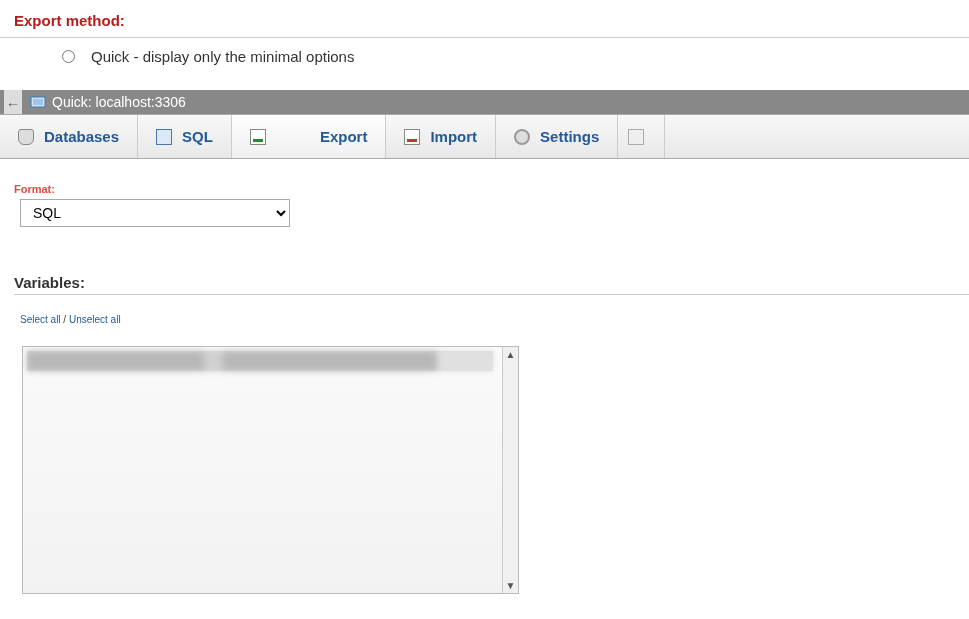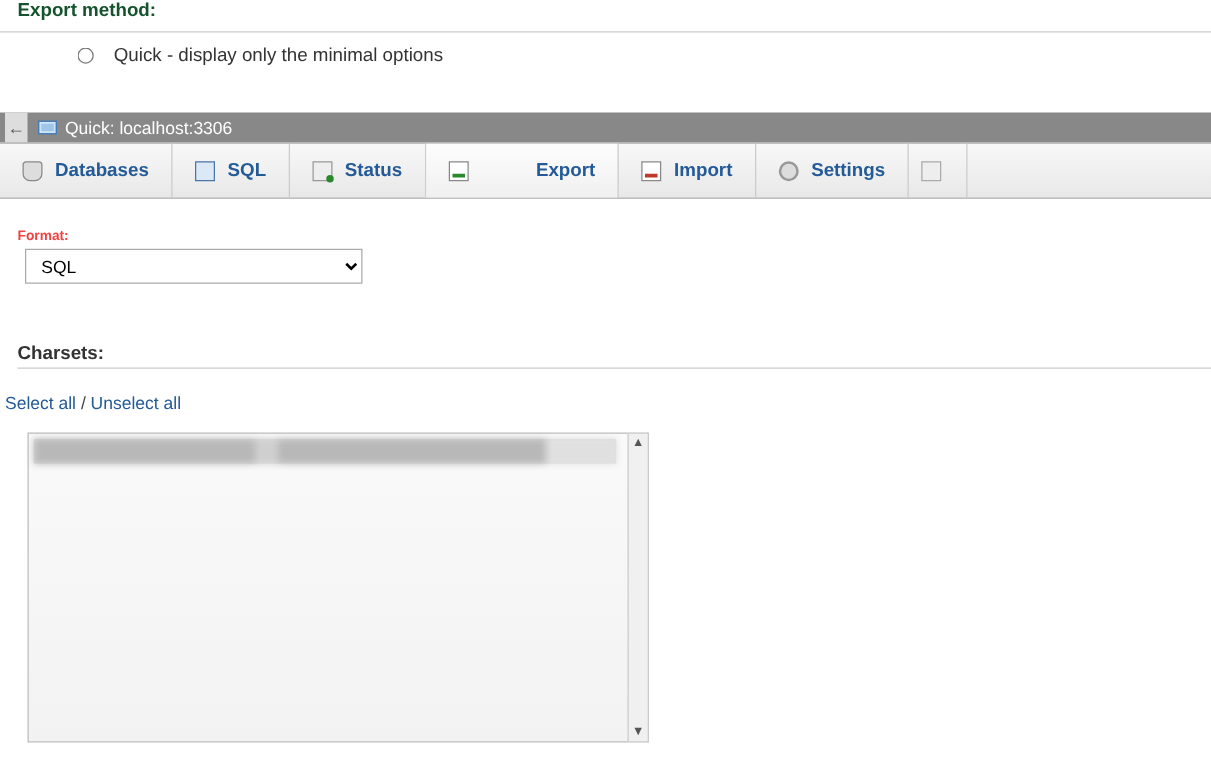--- a/index.html
+++ b/index.html
@@ -1,37 +1,37 @@
 <!DOCTYPE html>
 <html><head>
   <meta charset="utf-8">
   <style>
     * { margin:0; padding:0; box-sizing:border-box; }
     body { font-family: Arial, Helvetica, sans-serif; font-size:14px; color:#333; }
     .page { width:969px; height:619px; position:relative; overflow:hidden; background:#fff; }
 
-    .section-heading { font-size:15px; font-weight:bold; color:#14532d; padding:0 0 8px 14px; border-bottom:1px solid #ccc; }
+    .section-heading { font-size:15px; font-weight:bold; color:#b91c1c; padding:12px 0 8px 14px; border-bottom:1px solid #ccc; }
     .radio-row { display:flex; align-items:center; padding:10px 0 10px 62px; font-size:15px; color:#333; }
     .radio-row input[type=radio]{ margin-right:16px; accent-color:#888; }
 
     .server-bar { position:absolute; top:90px; left:0; right:0; height:24px; background:#888; color:#fff; display:flex; align-items:center; padding-left:4px; font-size:14px; }
     .server-bar .back-btn { width:18px; height:24px; background:#ddd; color:#555; display:flex; align-items:center; justify-content:center; margin-right:8px; cursor:pointer; }
     .server-bar .server-icon { width:16px;height:16px; margin-right:6px; }
 
     .tabbar { position:absolute; top:114px; left:0; right:0; height:45px; display:flex; align-items:stretch; background:linear-gradient(#f8f8f8,#e8e8e8); border-top:1px solid #aaa; border-bottom:1px solid #aaa; }
     .tab { display:flex; align-items:center; padding:16px 18px; border-right:1px solid #ccc; cursor:pointer; color:#235a97; font-weight:bold; font-size:15px; }
     .tab.active { background:linear-gradient(#fdfdfd,#f0f0f0);gap:44px; }
     .tab .ticon { width:16px; height:16px; margin-right:10px; }
 
     .format-label { position:absolute; top:152px; left:14px; font-size:11px; font-weight:bold; color:#ef4444;margin-top:31px; }
     .format-select { position:absolute; top:199px; left:20px; width:270px; height:28px; border:1px solid #aaa; background:#fff; padding:0 8px; font-size:14px; }
 
     .db-heading { position:absolute; top:274px; left:14px; font-size:15px; font-weight:bold; }
     .heading-underline { position:absolute; top:294px; left:14px; right:0; height:1px; background:#ccc; }
-    .sel-line { position:absolute; top:314px; left:4px; font-size:14px; color:#235a97; }
+    .sel-line { position:absolute; top:314px; left:20px; font-size:10px; color:#235a97; }
     .sel-line a { color:#235a97; text-decoration:none; cursor:pointer; }
     .sel-line span.sep { color:#444; }
 
     .listbox { position:absolute; top:346px; left:22px; width:497px; height:248px; border:1px solid #bbb; background:linear-gradient(#fafafa,#f2f2f2); display:flex; }
     .listbox .inner { flex:1; padding:4px; }
     .listbox .item { height:20px; background:#e0e0e0; width:466px; border-radius:1px; }
     .listbox .item .blur { display:block; width:100%; height:100%; filter:blur(3px); background:linear-gradient(90deg,#b8b8b8 0 38%,#cfcfcf 38% 42%,#b8b8b8 42% 88%,#e0e0e0 88% 100%); }
     .listbox .scroll { width:16px; background:#f0f0f0; border-left:1px solid #ccc; display:flex; flex-direction:column; justify-content:space-between; align-items:center; padding:2px 0; }
     .listbox .scroll .arrow { font-size:10px; color:#555; cursor:pointer; }
 
@@ -77,24 +77,20 @@
 
   <div class="tabbar">
     <div class="tab">
         <span class="ticon icon-db"></span>
         <span>Databases</span>
       </div>
     <div class="tab">
         <span class="ticon icon-sql"></span>
         <span>SQL</span>
       </div>
-    <div class="tab">
-        <span class="ticon icon-status"></span>
-        <span>Status</span>
-      </div>
     <div class="tab active">
         <span class="ticon icon-export"></span>
         <span>Export</span>
       </div>
     <div class="tab">
         <span class="ticon icon-import"></span>
         <span>Import</span>
       </div>
     <div class="tab">
         <span class="ticon icon-settings"></span>
@@ -103,21 +99,21 @@
     <div class="tab" style="padding:0 10px;">
         <span class="ticon icon-last"></span>
       </div>
   </div>
 
   <div class="format-label">Format:</div>
   <select class="format-select">
     <option>SQL</option>
   </select>
 
-  <div class="db-heading">Charsets:</div>
+  <div class="db-heading">Variables:</div>
   <div class="heading-underline"></div>
   <div class="sel-line">
     <a>Select all</a>
     <span class="sep">/</span>
     <a>Unselect all</a>
   </div>
 
   <div class="listbox">
     <div class="inner">
       <div class="item" title="(database name obscured)">

